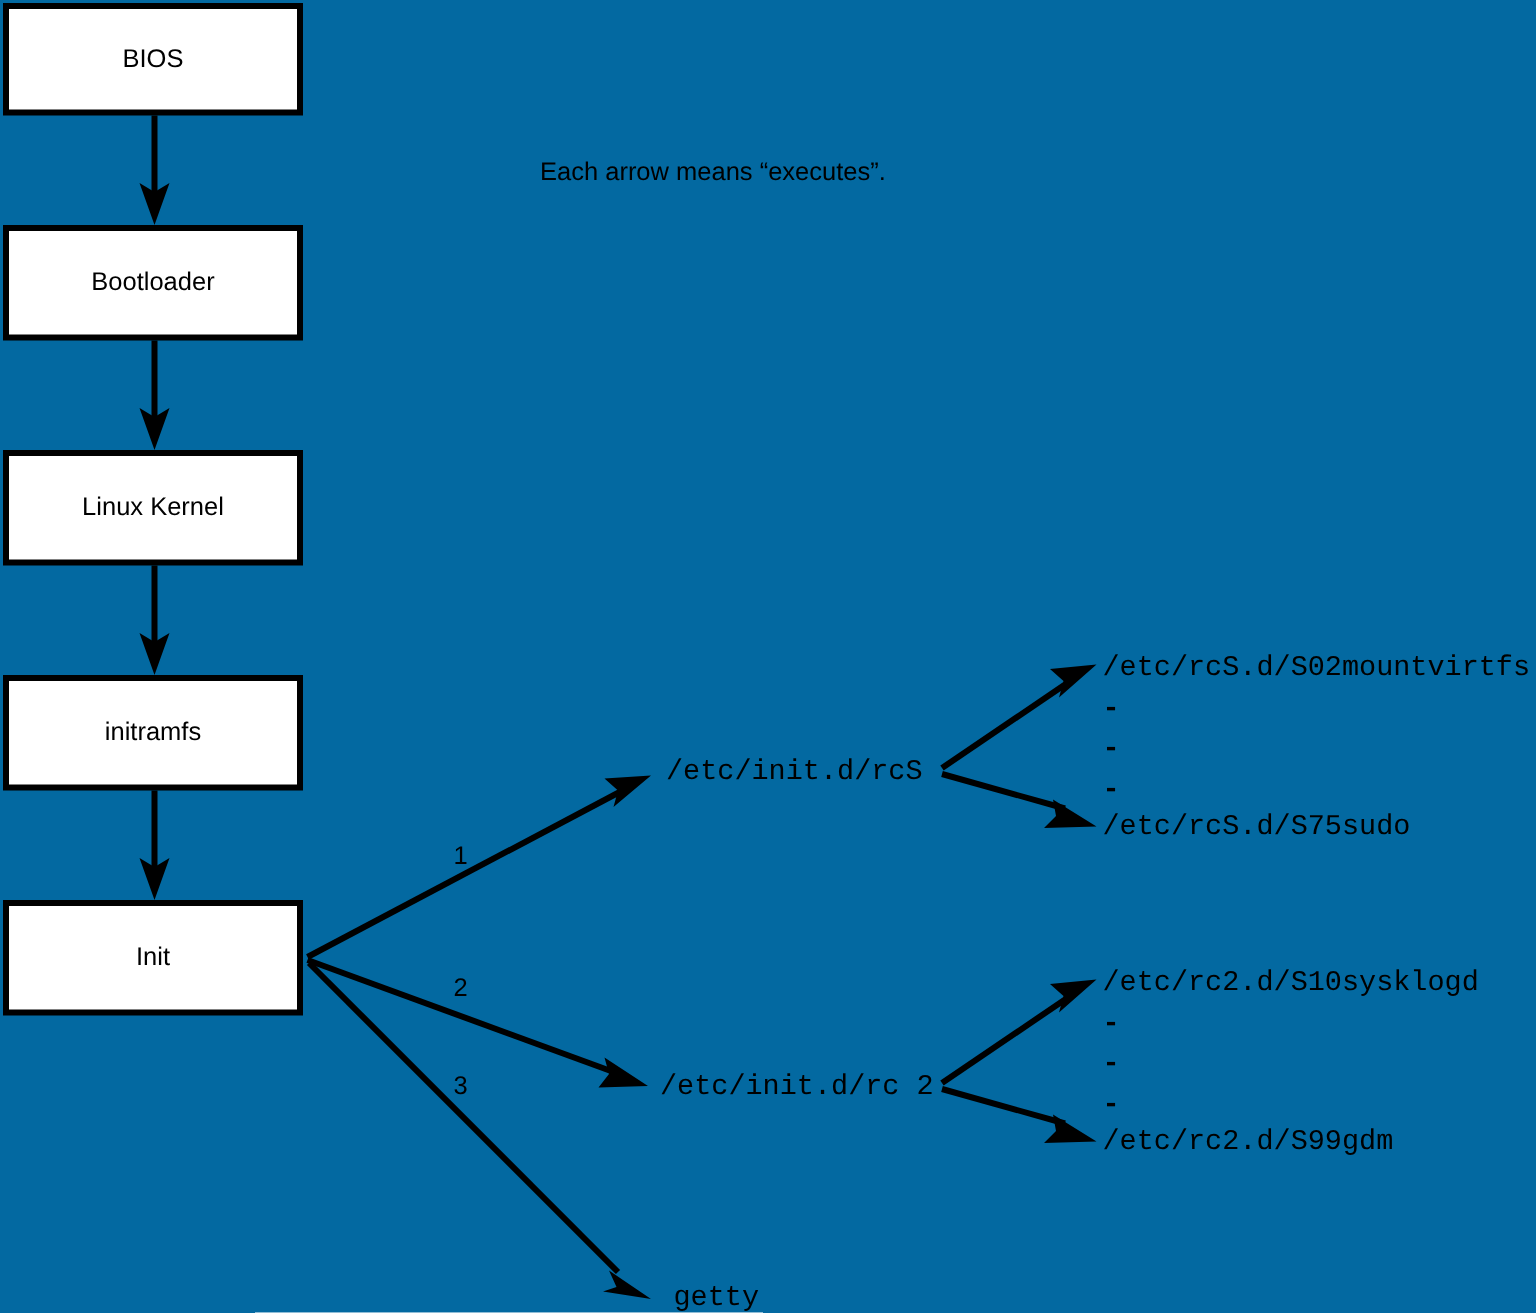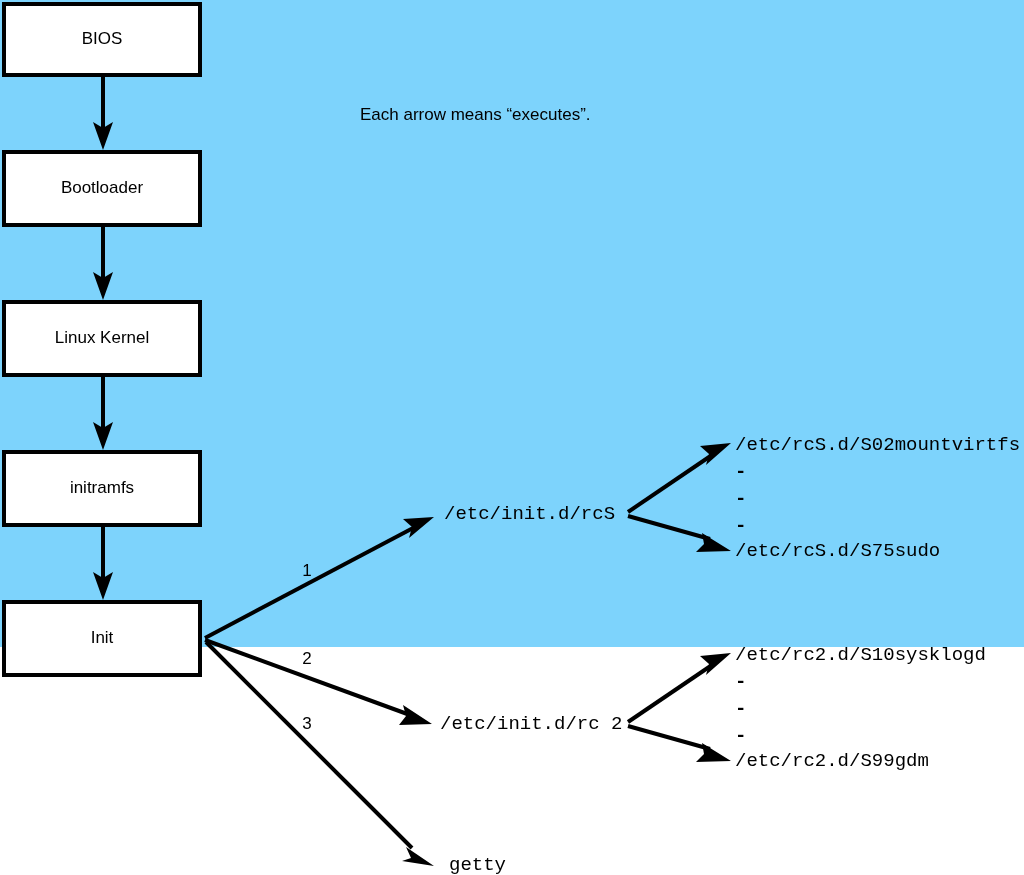--- a/index.html
+++ b/index.html
@@ -9,22 +9,22 @@
   }
   body {
     width: 1024px;
     height: 875px;
     font-family: "Liberation Sans", sans-serif;
     overflow: hidden;
   }
   #diagram-root {
     position: relative;
     width: 1024px;
-    height: 647px;
-    background: #7dd3fc;
+    height: 875px;
+    background: #0369a1;
   }
   svg.diagram {
     display: block;
     width: 1024px;
     height: 875px;
   }
   .node-box {
     fill: #ffffff;
     stroke: #000000;
     stroke-width: 4;

